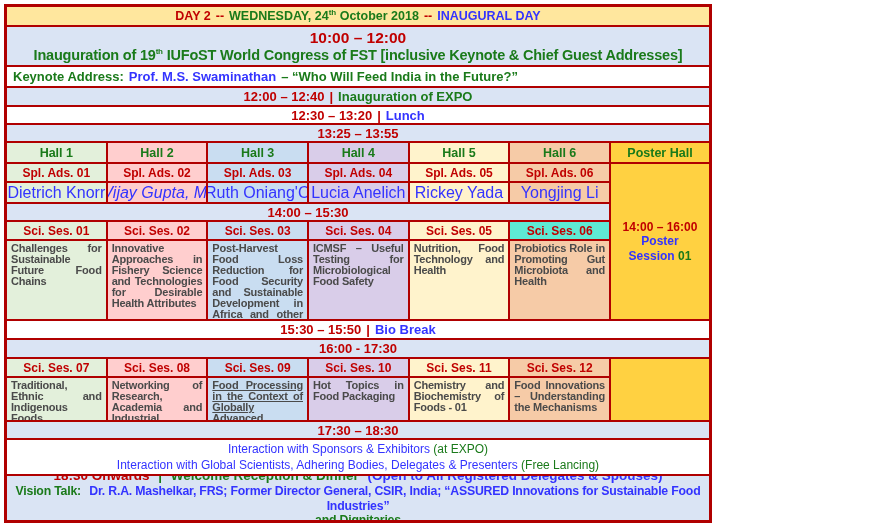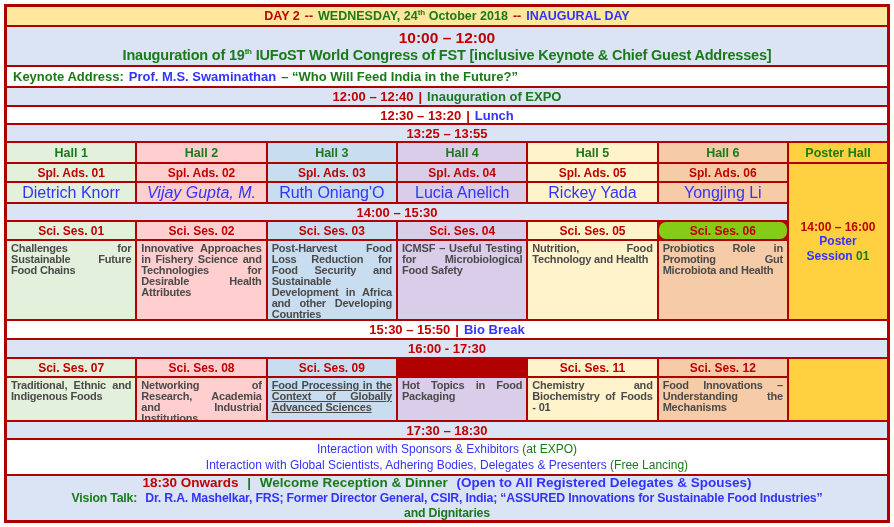--- a/index.html
+++ b/index.html
@@ -2,21 +2,21 @@
 <html><head>
 <meta charset="utf-8">
 <style>
   * { box-sizing: border-box; margin: 0; padding: 0; }
   html, body { width: 894px; height: 527px; background: #ffffff; }
   body {
     padding: 4px;
     font-family: "Liberation Sans", "DejaVu Sans", sans-serif;
   }
   .grid {
-    width: 886px;
+    width: 708px;
     height: 519px;
     display: grid;
     grid-template-columns: repeat(6, 1fr) 98px;
     grid-template-rows: 18px 38px 19px 17px 16px 16px 19px 17px 19px 16px 17px 78px 17px 17px 17px 42px 16px 34px 44px;
     gap: 2px;
     background: #B00000;          
     border: 3px solid #B00000;
   }
   .cell {
     background: #ffffff;
@@ -207,21 +207,21 @@
     </div>
   <div class="cell seshdr" style="grid-area: 11 / 3; background: rgb(201, 221, 241);">
       <span class="red">Sci. Ses. 03</span>
     </div>
   <div class="cell seshdr" style="grid-area: 11 / 4; background: rgb(217, 205, 233);">
       <span class="red">Sci. Ses. 04</span>
     </div>
   <div class="cell seshdr" style="grid-area: 11 / 5; background: rgb(255, 243, 204);">
       <span class="red">Sci. Ses. 05</span>
     </div>
-  <div class="cell seshdr" style="grid-area: 11 / 6; background: #84cc16; border-radius: 7px;">
+  <div class="cell seshdr" style="grid-area: 11 / 6; background: #5eead4;">
       <span class="red">Sci. Ses. 06</span>
     </div>
 
   <div class="cell desc" style="grid-area: 12 / 1; background: rgb(227, 240, 219);">Challenges for Sustainable Future Food Chains</div>
   <div class="cell desc" style="grid-area: 12 / 2; background: rgb(255, 206, 206);">Innovative Approaches in Fishery Science and Technologies for Desirable Health Attributes</div>
   <div class="cell desc" style="grid-area: 12 / 3; background: rgb(201, 221, 241);">Post-Harvest Food Loss Reduction for Food Security and Sustainable Development in Africa and other Developing Countries</div>
   <div class="cell desc" style="grid-area: 12 / 4; background: rgb(217, 205, 233);">ICMSF – Useful Testing for Microbiological Food Safety</div>
   <div class="cell desc" style="grid-area: 12 / 5; background: rgb(255, 243, 204);">Nutrition, Food Technology and Health</div>
   <div class="cell desc" style="grid-area: 12 / 6; background: rgb(246, 203, 167);">Probiotics Role in Promoting Gut Microbiota and Health</div>
 
@@ -239,20 +239,23 @@
 
   <div class="cell seshdr" style="grid-area: 15 / 1; background: rgb(227, 240, 219);">
       <span class="red">Sci. Ses. 07</span>
     </div>
   <div class="cell seshdr" style="grid-area: 15 / 2; background: rgb(255, 206, 206);">
       <span class="red">Sci. Ses. 08</span>
     </div>
   <div class="cell seshdr" style="grid-area: 15 / 3; background: rgb(201, 221, 241);">
       <span class="red">Sci. Ses. 09</span>
     </div>
+  <div class="cell seshdr" style="grid-area: 15 / 4; background: rgb(217, 205, 233);">
+      <span class="red">Sci. Ses. 10</span>
+    </div>
   <div class="cell seshdr" style="grid-area: 15 / 5; background: rgb(255, 243, 204);">
       <span class="red">Sci. Ses. 11</span>
     </div>
   <div class="cell seshdr" style="grid-area: 15 / 6; background: rgb(246, 203, 167);">
       <span class="red">Sci. Ses. 12</span>
     </div>
 
   <div class="cell" style="grid-area: 15 / 7 / 17 / 8; background: rgb(255, 209, 65);"></div>
 
   <div class="cell desc" style="grid-area: 16 / 1; background: rgb(227, 240, 219);">Traditional, Ethnic and Indigenous Foods</div>

